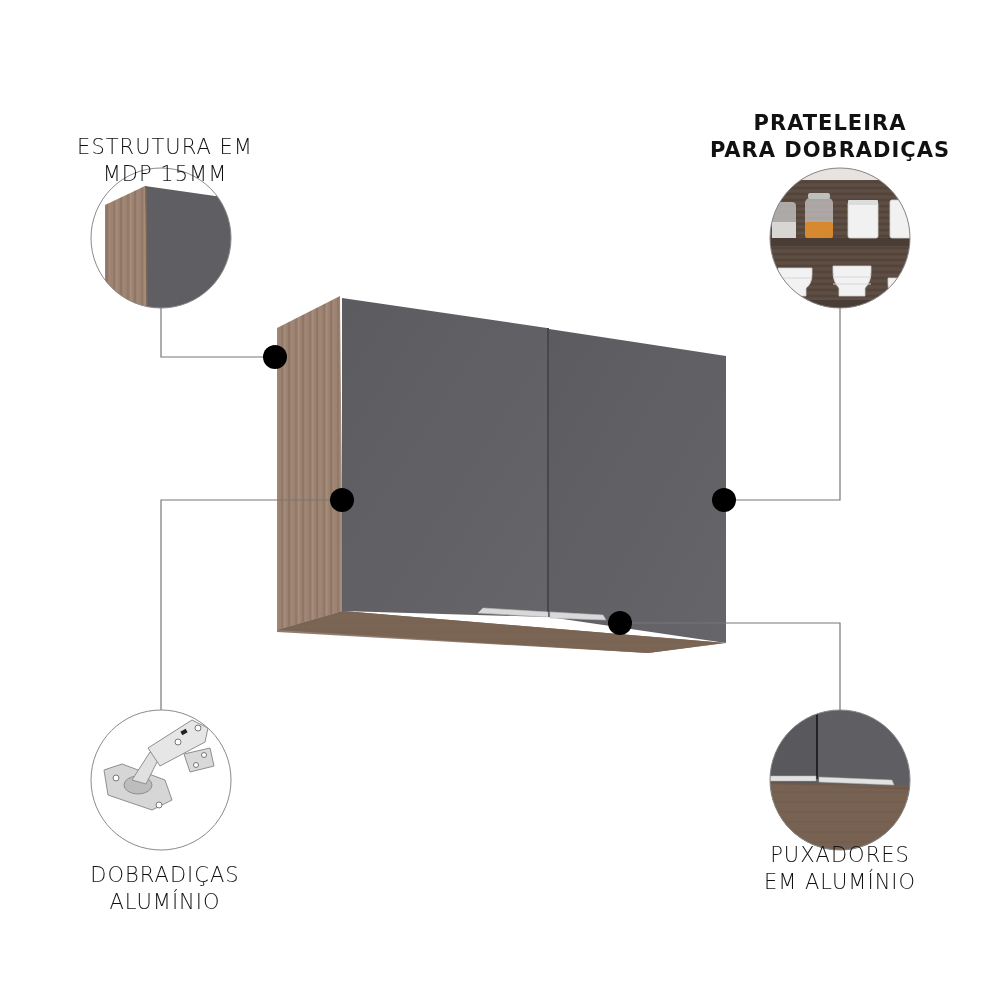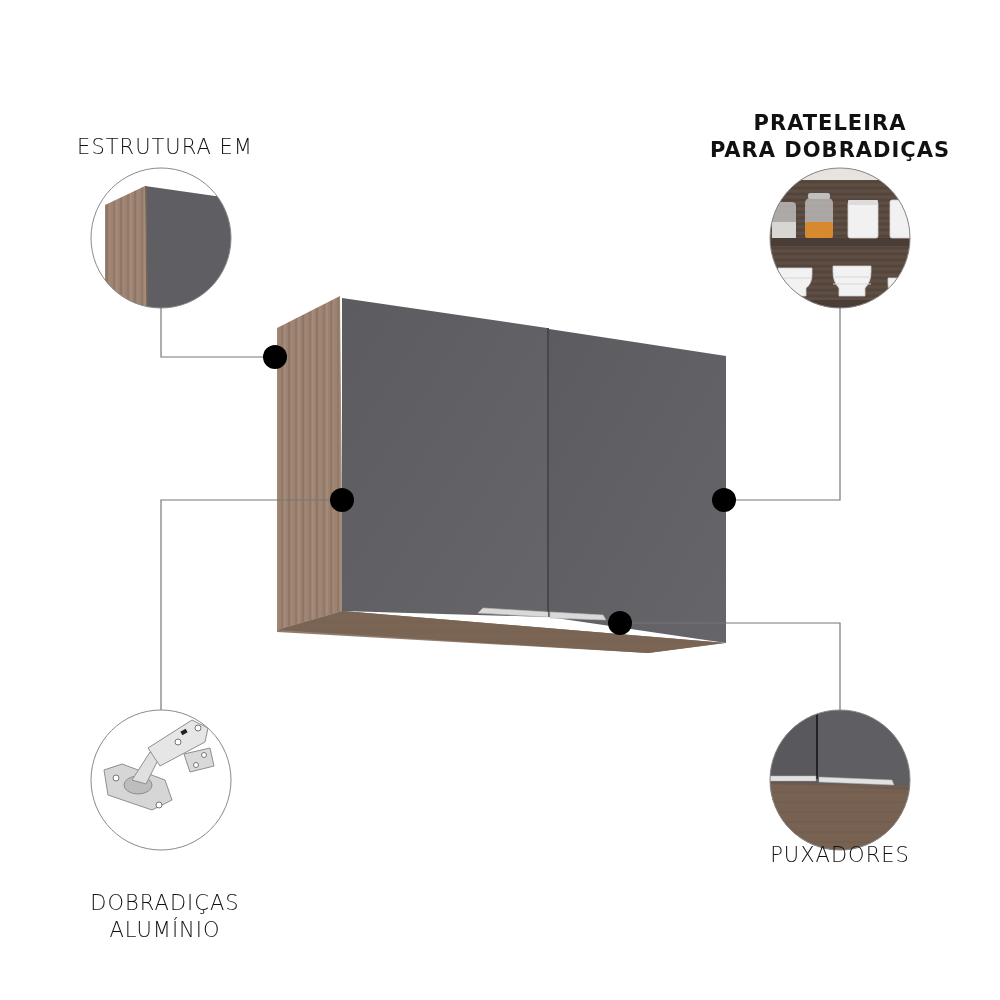--- a/index.html
+++ b/index.html
@@ -5,21 +5,21 @@
   html, body { margin: 0; padding: 0; background: #ffffff; }
   body { width: 1000px; height: 1000px; position: relative; overflow: hidden;
          font-family: "DejaVu Sans", sans-serif; }
   .canvas { position: absolute; left: 0; top: 0; width: 1000px; height: 1000px; }
   .label { position: absolute; text-align: center; color: #111111;
            font-family: "DejaVu Sans", sans-serif; font-size: 21px;
            letter-spacing: 1px; line-height: 27px; font-weight: 300; }
   .label span { display: block; }
   #lbl-estrutura { left: 60px; top: 110px; width: 210px; margin-top: 24px; }
   #lbl-prateleira { left: 700px; top: 110px; width: 260px; font-weight: bold; }
-  #lbl-dobradicas { left: 60px; top: 890px; width: 210px; }
+  #lbl-dobradicas { left: 60px; top: 862px; width: 210px; }
   #lbl-puxadores { left: 730px; top: 842px; width: 220px; }
 </style>
 </head>
 <body>
 
 <div class="canvas">
   <svg width="1000" height="1000" viewBox="0 0 1000 1000" xmlns="http://www.w3.org/2000/svg">
     <defs>
       <pattern id="woodgrain" width="14" height="40" patternUnits="userSpaceOnUse">
         <rect width="14" height="40" fill="#9c8270"></rect>
@@ -161,25 +161,27 @@
         <rect x="770" y="776" width="46" height="5" fill="#e2e2e2" stroke="#b0b0b0" stroke-width="0.5"></rect>
         <polygon points="819,777 892,780 894,785 819,782" fill="#e2e2e2" stroke="#b0b0b0" stroke-width="0.5"></polygon>
       </g>
       <circle cx="840" cy="780" r="70" fill="none" stroke="#8a8a8a" stroke-width="1"></circle>
     </g>
   </svg>
 
   
   <div class="label" id="lbl-estrutura">
     <span>ESTRUTURA EM</span>
+    <span>MDP 15MM</span>
   </div>
   <div class="label" id="lbl-prateleira">
     <span>PRATELEIRA</span>
     <span>PARA DOBRADIÇAS</span>
   </div>
   <div class="label" id="lbl-dobradicas">
     <span>DOBRADIÇAS</span>
     <span>ALUMÍNIO</span>
   </div>
   <div class="label" id="lbl-puxadores">
     <span>PUXADORES</span>
+    <span>EM ALUMÍNIO</span>
   </div>
 </div>
 
 </body></html>

